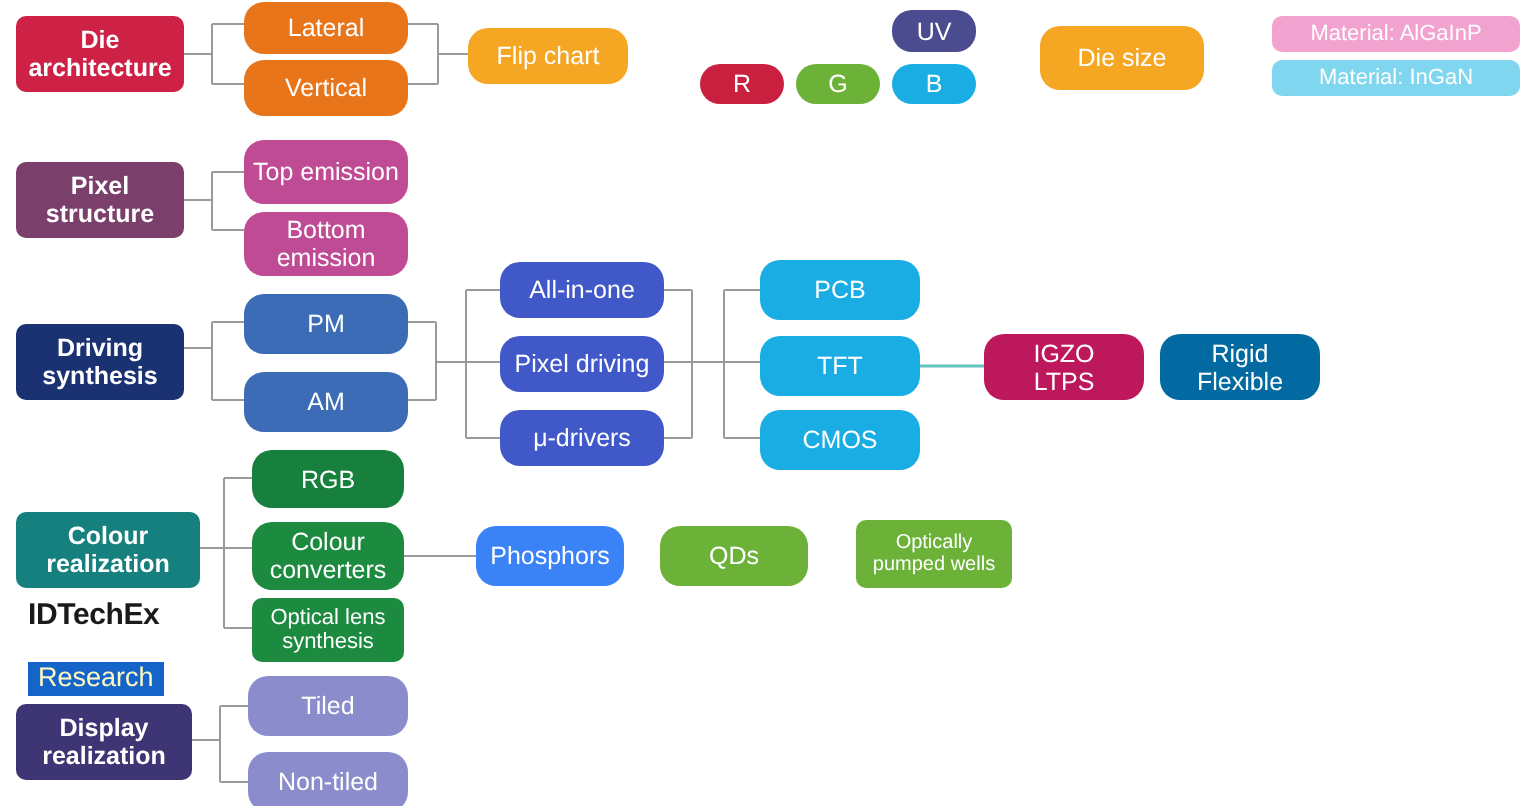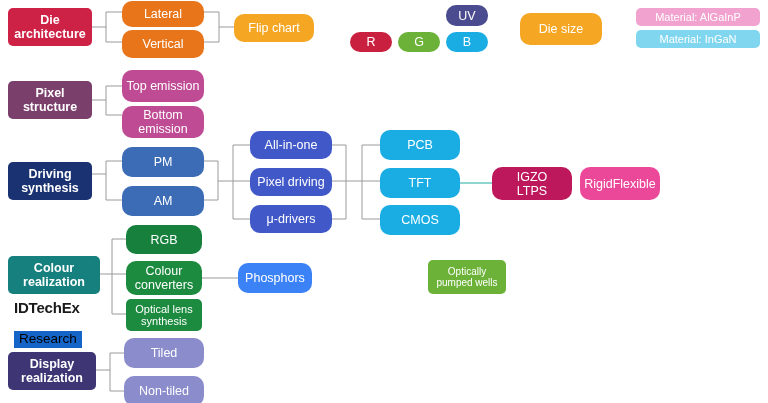--- a/index.html
+++ b/index.html
@@ -28,21 +28,21 @@
   .conn{position:absolute;z-index:1;}
   .conn svg{display:block;overflow:visible;}
   
   #logo{position:absolute;z-index:5;}
   .logo-top{
     font-family:"Liberation Sans","DejaVu Sans",sans-serif;
     font-weight:bold;font-size:15px;color:#1a1a1a;
     letter-spacing:-0.2px;line-height:1;
   }
   .logo-bot{
-    background:#1565c8;color:#000000;
+    background:#1565c8;color:#fef9c3;
     font-size:13.5px;line-height:1.25;
     padding:0 5px;display:inline-block;margin-top:16px;
   }
 </style>
 </head>
 <body>
 
 <div id="canvas">
 
   <div class="conn" style="left:0;top:0;width:768px;height:403px;">
@@ -148,35 +148,36 @@
 
   <div class="node lvl1" style="left:380px;top:168px;width:80px;height:30px;background:#19ade3;">TFT</div>
 
   <div class="node lvl1" style="left:380px;top:205px;width:80px;height:30px;background:#19ade3;">CMOS</div>
 
   <div class="node lvl1" style="left:492px;top:167px;width:80px;height:33px;background:#be185d;flex-direction:column;">
     <span>IGZO</span>
     <span>LTPS</span>
   </div>
 
-  <div class="node lvl1" style="left:580px;top:167px;width:80px;height:33px;background:#ec4899;flex-direction:row;">
+  <div class="node lvl1" style="left:580px;top:167px;width:80px;height:33px;background:#0369a1;flex-direction:column;">
     <span>Rigid</span>
     <span>Flexible</span>
   </div>
 
   <div class="node lvl0" style="left:8px;top:256px;width:92px;height:38px;background:#16807e;">Colour realization</div>
 
   <div class="node lvl1" style="left:126px;top:225px;width:76px;height:29px;background:#16803c;">RGB</div>
 
   <div class="node lvl1" style="left:126px;top:261px;width:76px;height:34px;background:#1c8a3f;">Colour converters</div>
 
   <div class="node small" style="left:126px;top:299px;width:76px;height:32px;background:#1c8a3f;">Optical lens synthesis</div>
 
   <div class="node lvl1" style="left:238px;top:263px;width:74px;height:30px;background:#3b82f6;">Phosphors</div>
 
+  <div class="node lvl1" style="left:330px;top:263px;width:74px;height:30px;background:#6cb238;">QDs</div>
 
   <div class="node tiny" style="left:412px;top:260px;width:78px;height:34px;background:#6cb238;margin-left:16px;">Optically pumped wells</div>
 
   <div id="logo" style="left:14px;top:300px;">
     <div class="logo-top">IDTechEx</div>
     <div class="logo-bot">Research</div>
   </div>
 
   <div class="node lvl0" style="left:8px;top:352px;width:88px;height:38px;background:#3e3574;">Display realization</div>
 

